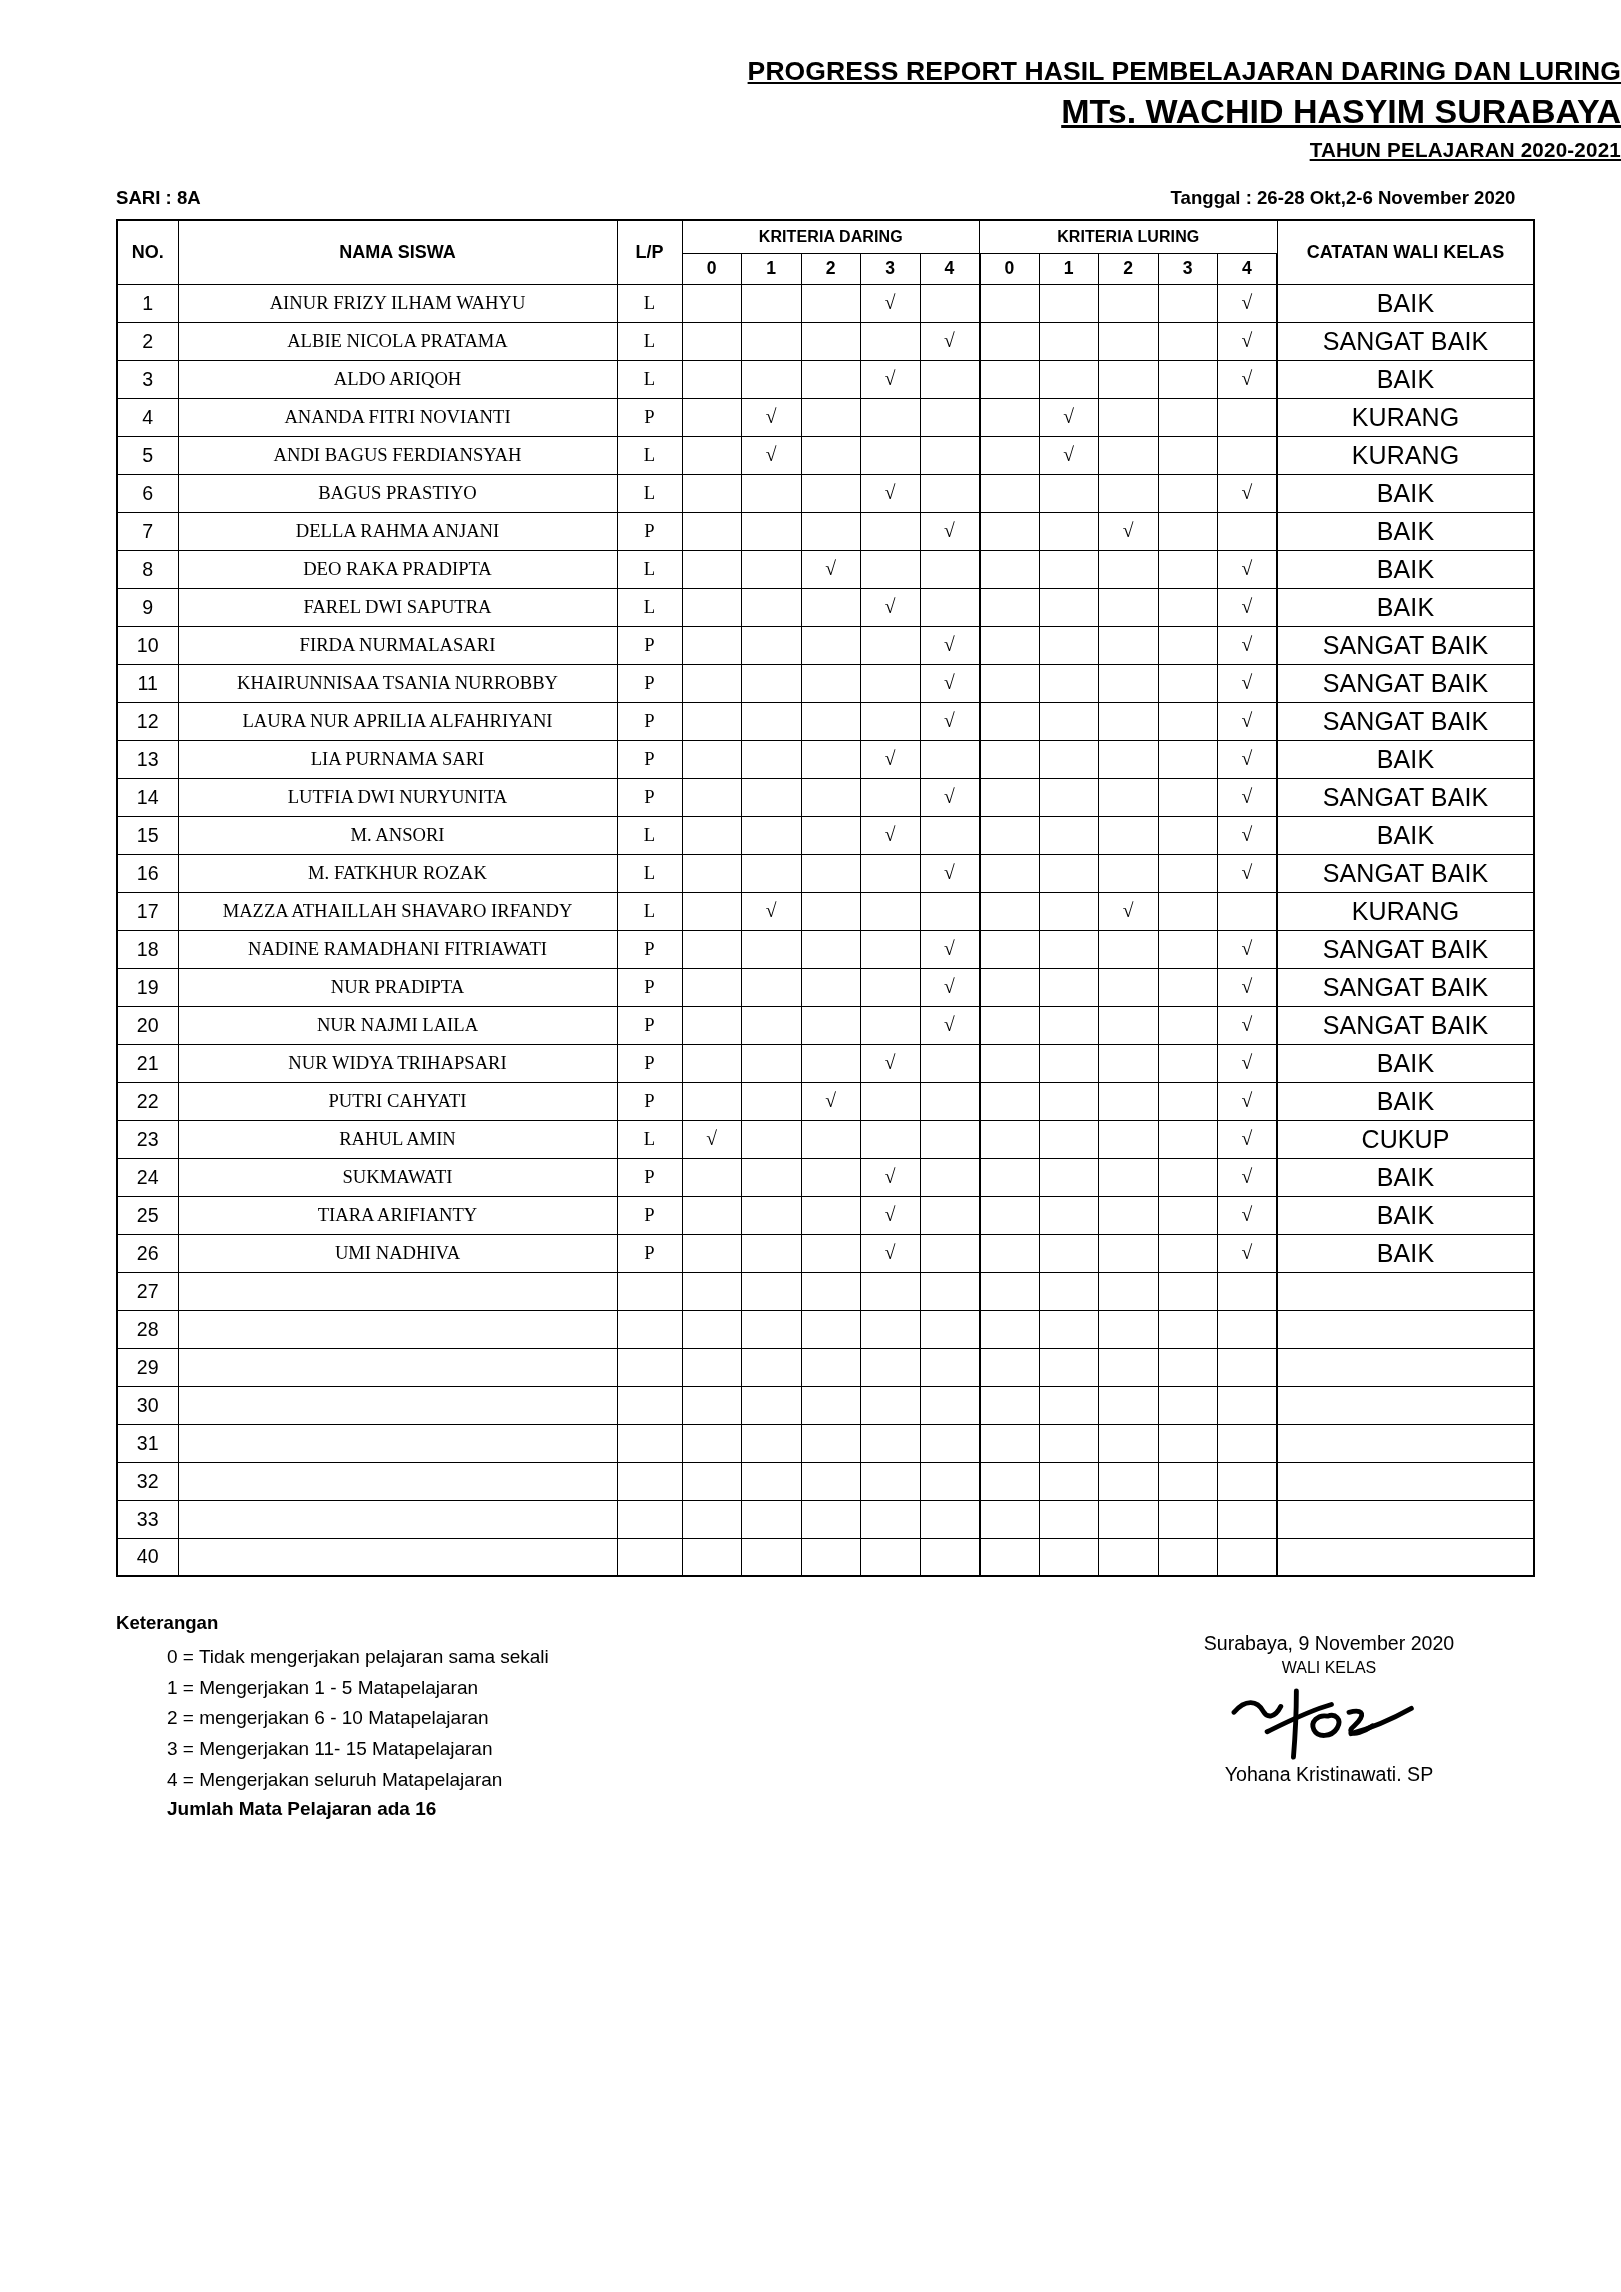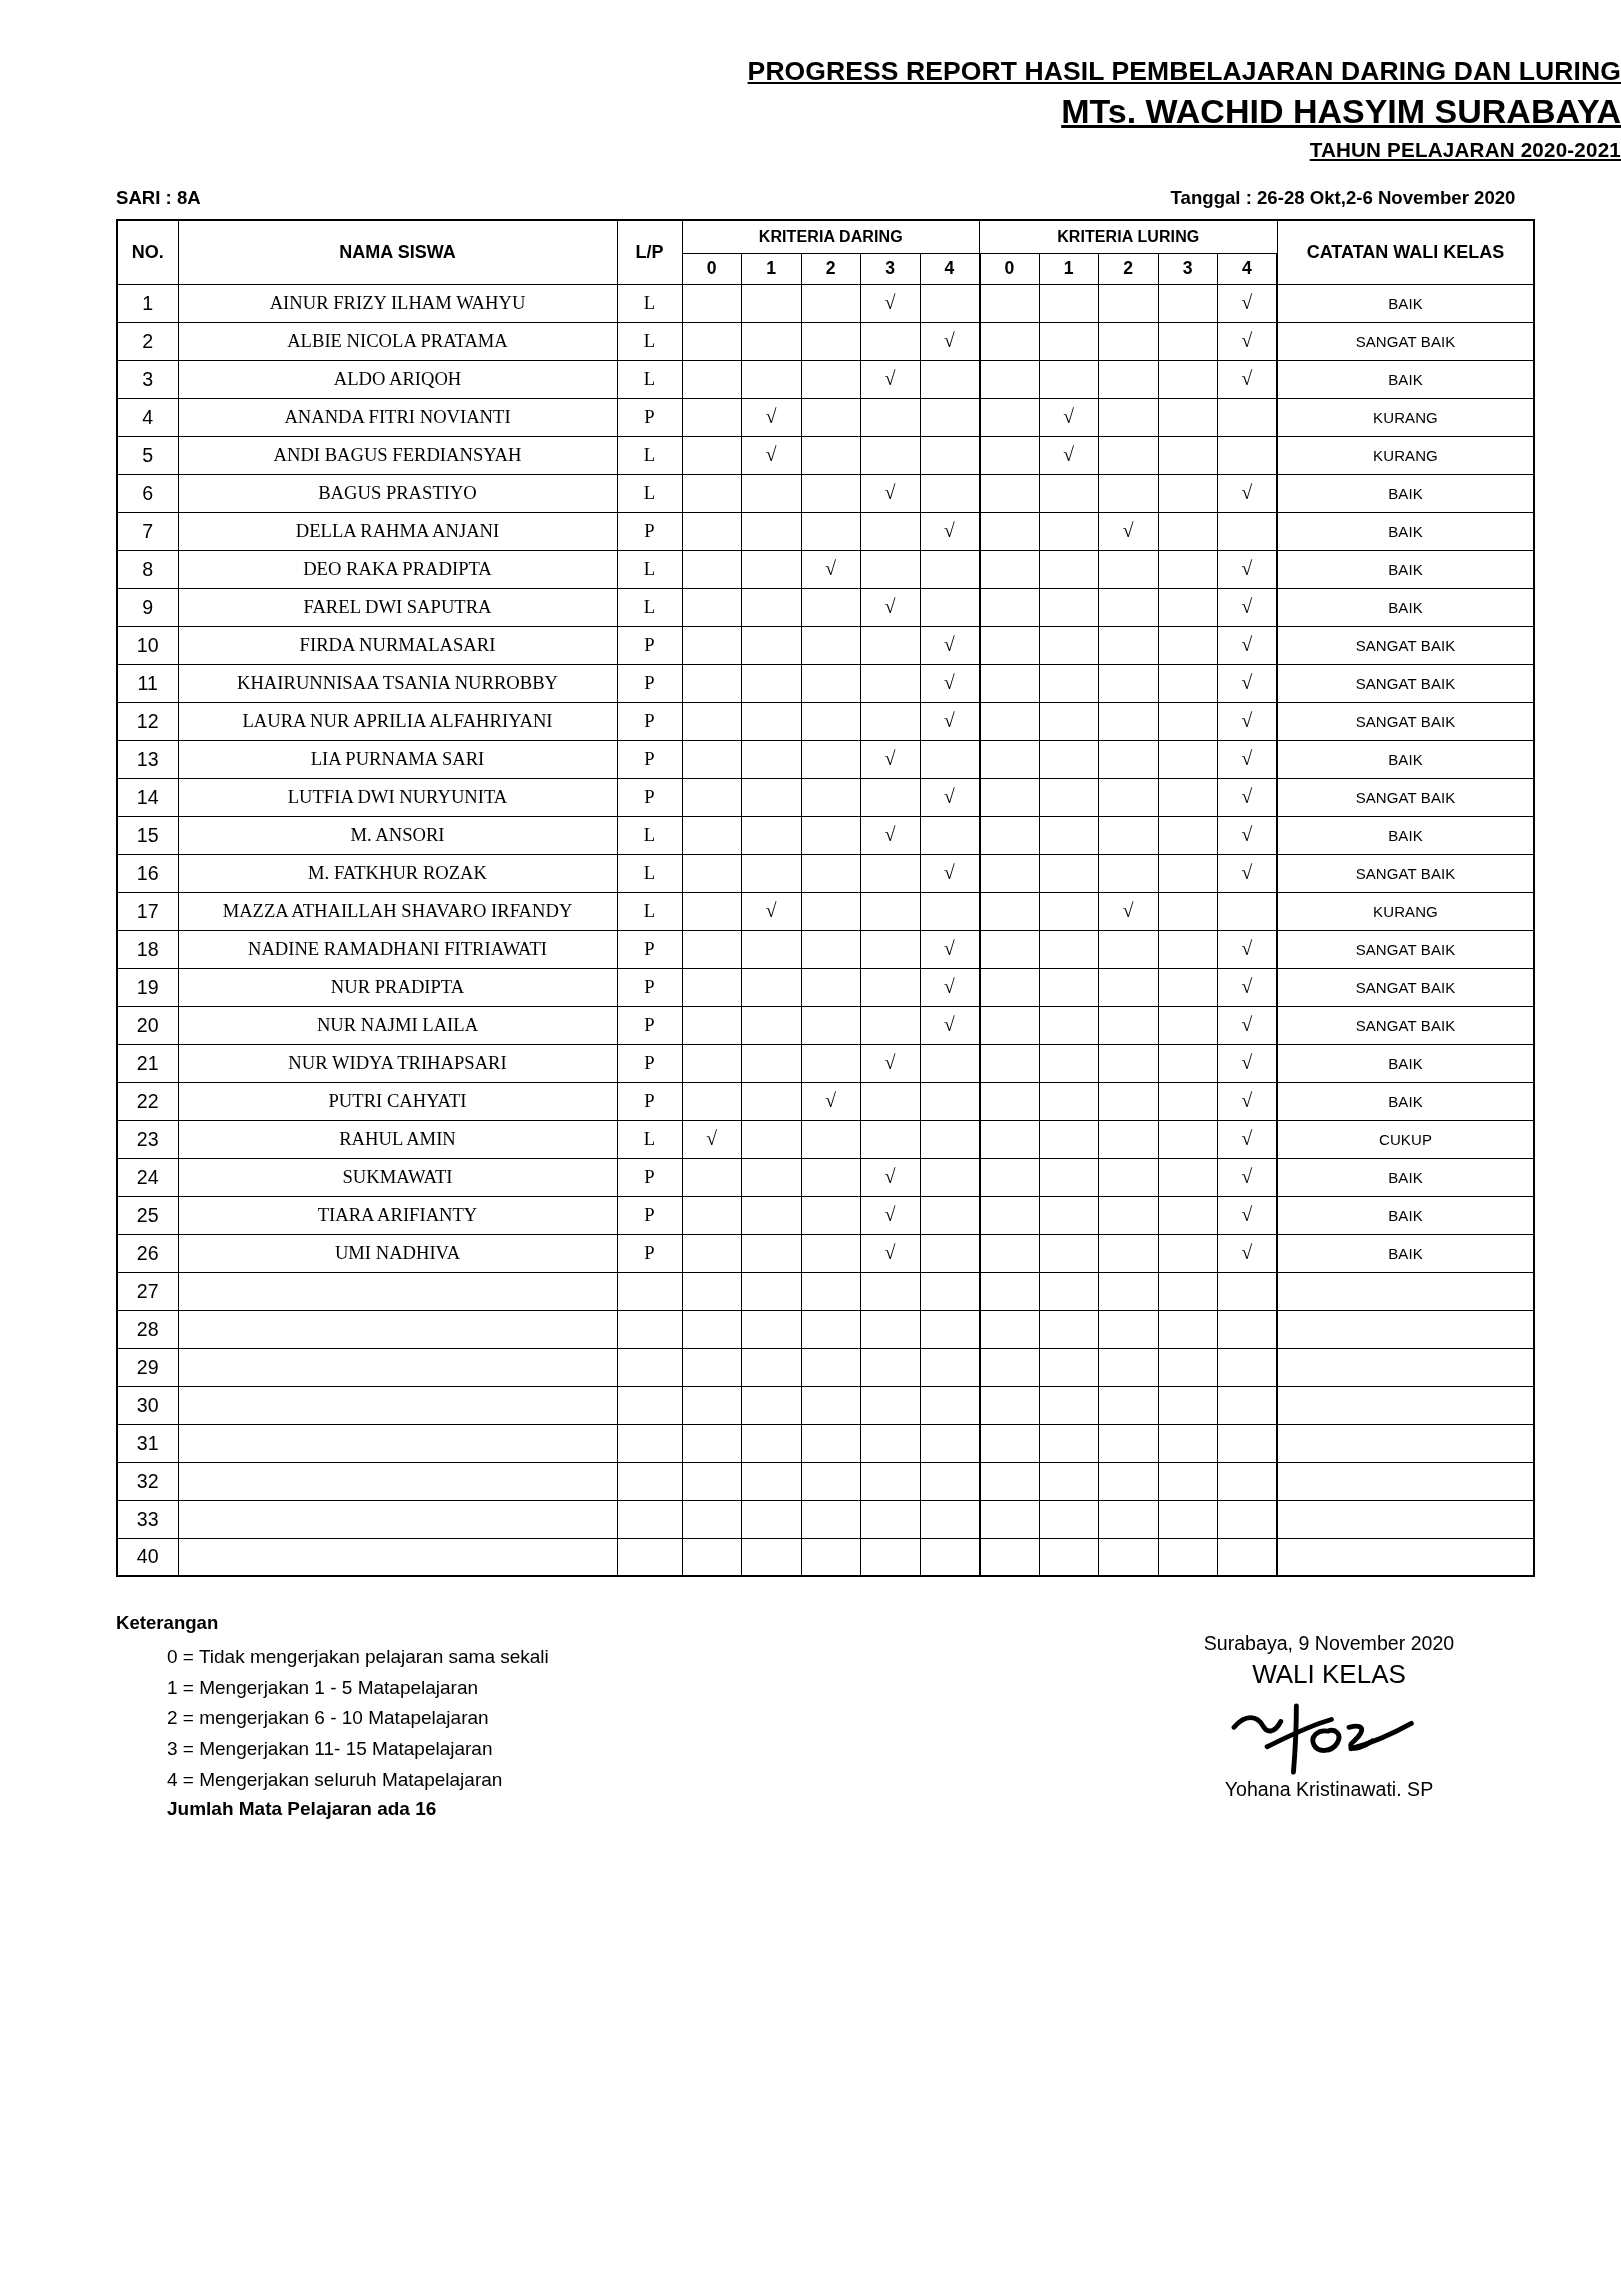--- a/index.html
+++ b/index.html
@@ -129,21 +129,21 @@
     font-family: "Liberation Serif", serif;
     font-size: 18.6px;
     vertical-align: top;
     padding-top: 1px;
   }
   td.crit {
     font-family: "Liberation Serif", serif;
     font-size: 19.6px;
   }
   td.c-note {
-    font-size: 15px;
+    font-size: 25px;
     letter-spacing: 0.1px;
   }
   tr.blankrow td.c-no { font-family: "Liberation Sans", sans-serif; }
 
   
   .footer {
     margin: 35px 86px 0 116px;
     display: flex;
     justify-content: space-between;
   }
@@ -163,21 +163,21 @@
     font-weight: bold;
     padding-left: 51px;
     margin-top: 2px;
   }
   .signblock {
     width: 412px;
     text-align: center;
     padding-top: 17.6px;
   }
   .sign-place { font-size: 19.6px; line-height: 1.35; }
-  .sign-role { font-size: 26px; line-height: 1.45; }
+  .sign-role { font-size: 16px; line-height: 1.45; }
   .sign-svg { margin: 5.9px 0 2px 0; height: 76px; }
   .sign-name { font-size: 19.6px; }
 </style>
 </head>
 <body>
 
 <div class="page">
 
   <div class="titleblock">
     <div class="title-line1">PROGRESS REPORT HASIL PEMBELAJARAN DARING DAN LURING</div>

